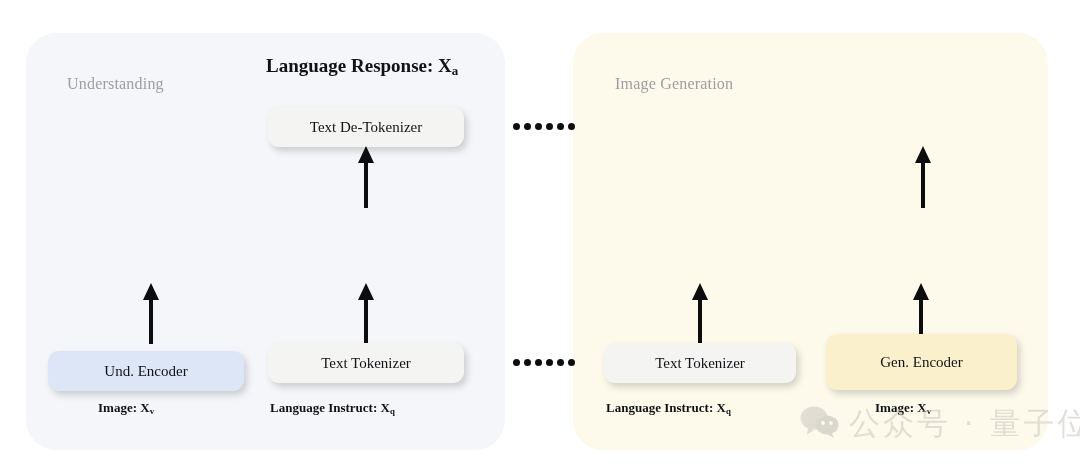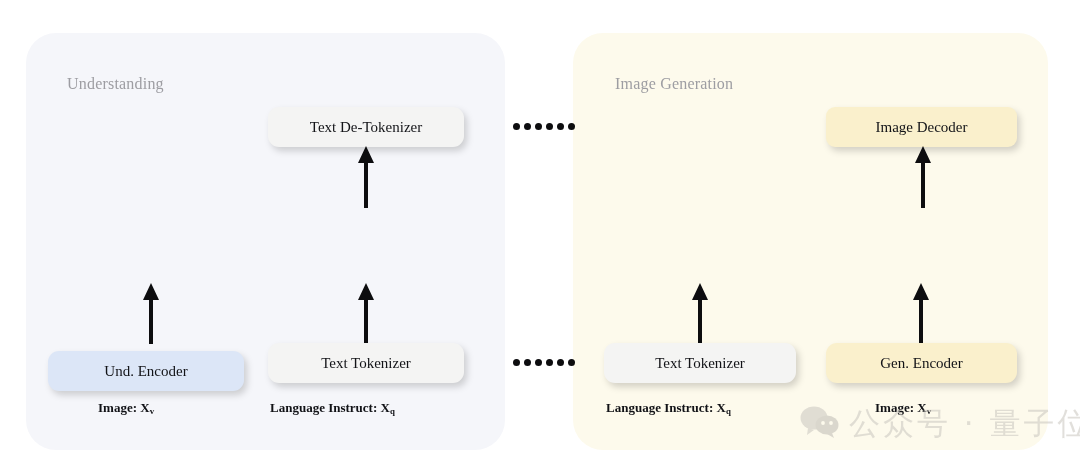--- a/index.html
+++ b/index.html
@@ -110,21 +110,21 @@
   #box-und-encoder {
     left: 48px; top: 343px; width: 196px; height: 40px;
   }
   #box-text-tokenizer-left {
     left: 268px; top: 343px; width: 196px; height: 40px;
   }
   #box-text-tokenizer-right {
     left: 604px; top: 343px; width: 192px; height: 40px;
   }
   #box-gen-encoder {
-    left: 826px; top: 343px; width: 191px; height: 40px;
+    left: 826px; top: 334px; width: 191px; height: 56px;
   }
 
   
   #box-transformer {
     position: absolute;
     left: 52px; top: 207px; width: 968px; height: 76px;
     background: #f2f2f1;
     border-radius: 15px;
     display: flex;
     align-items: center;
@@ -189,23 +189,25 @@
 <body>
 
 <div class="stage">
 
   <div class="panel" id="panel-understanding"></div>
   <div class="panel" id="panel-generation"></div>
 
   <div class="panel-title" id="title-understanding">Understanding</div>
   <div class="panel-title" id="title-generation">Image Generation</div>
 
+  <div class="out-label" id="label-language-response">
+    <span>Language Response: X</span><sub>a</sub>
+  </div>
 
   <div class="box box-gray" id="box-text-detokenizer">Text De-Tokenizer</div>
-  <div class="box box-yellow" id="box-image-decoder">Image Decoder</div>
 
   <div class="arrow" id="arrow-detok">
     <svg width="22" height="62" viewBox="0 0 22 62">
       <path d="M11 0 L19 17 L13 17 L13 62 L9 62 L9 17 L3 17 Z" fill="#0d0d0f"></path>
     </svg>
   </div>
   <div class="arrow" id="arrow-decoder">
     <svg width="22" height="62" viewBox="0 0 22 62">
       <path d="M11 0 L19 17 L13 17 L13 62 L9 62 L9 17 L3 17 Z" fill="#0d0d0f"></path>
     </svg>

